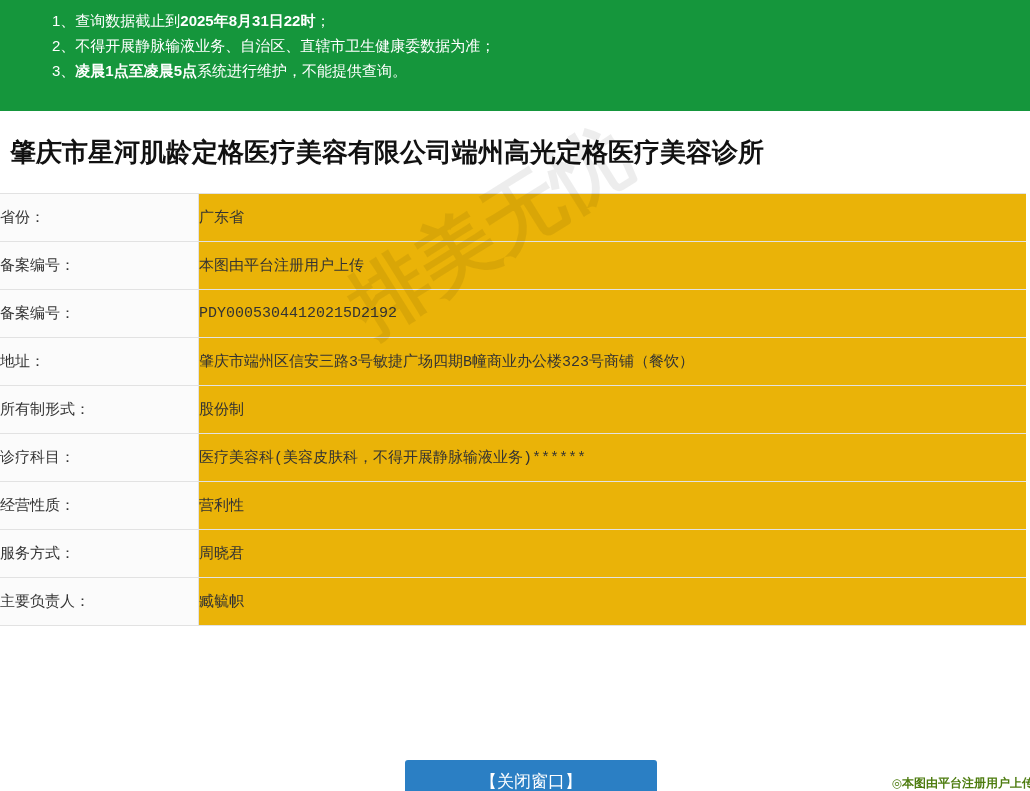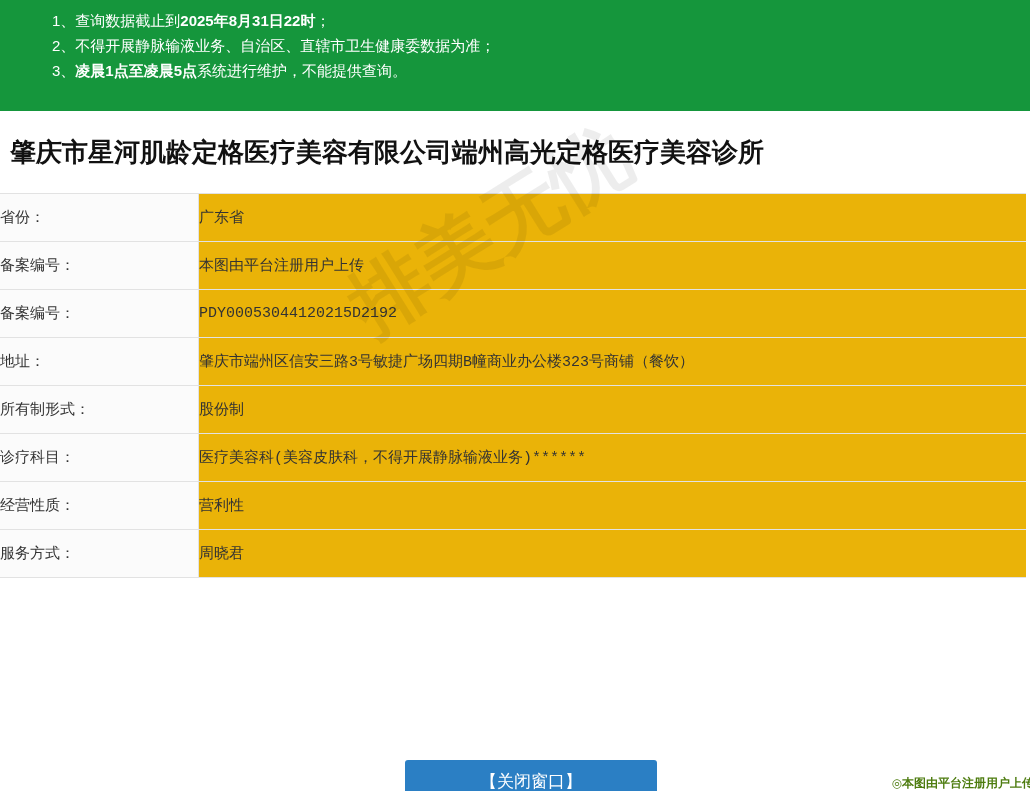--- a/index.html
+++ b/index.html
@@ -180,20 +180,24 @@
       <td class="value-cell">医疗美容科(美容皮肤科，不得开展静脉输液业务)******</td>
     </tr>
     <tr>
       <td class="label-cell">经营性质：</td>
       <td class="value-cell">营利性</td>
     </tr>
     <tr>
       <td class="label-cell">服务方式：</td>
       <td class="value-cell">周晓君</td>
     </tr>
+    <tr>
+      <td class="label-cell">主要负责人：</td>
+      <td class="value-cell">臧毓帜</td>
+    </tr>
   </tbody>
 </table>
 
 <div class="watermark">排美无忧</div>
 
 <div class="footer">
   <button class="close-btn">【关闭窗口】</button>
   <div class="upload-credit">◎本图由平台注册用户上传</div>
 </div>
 

